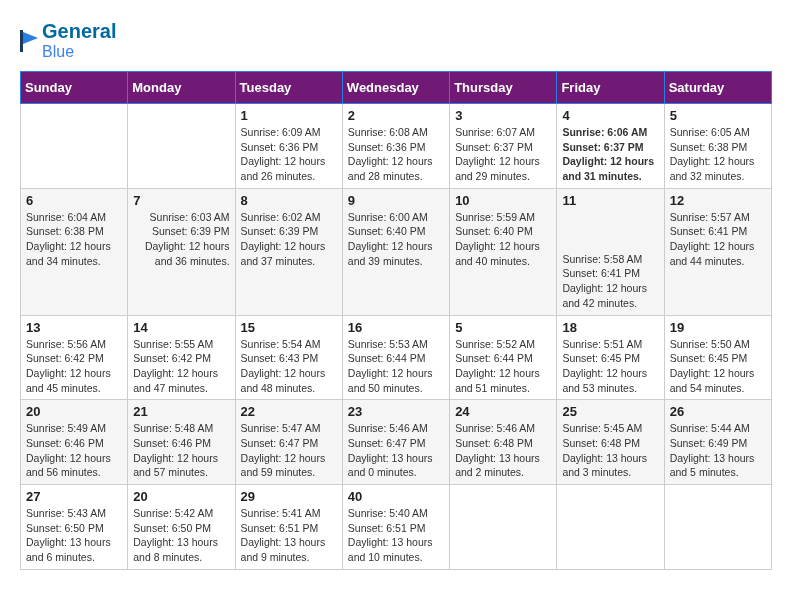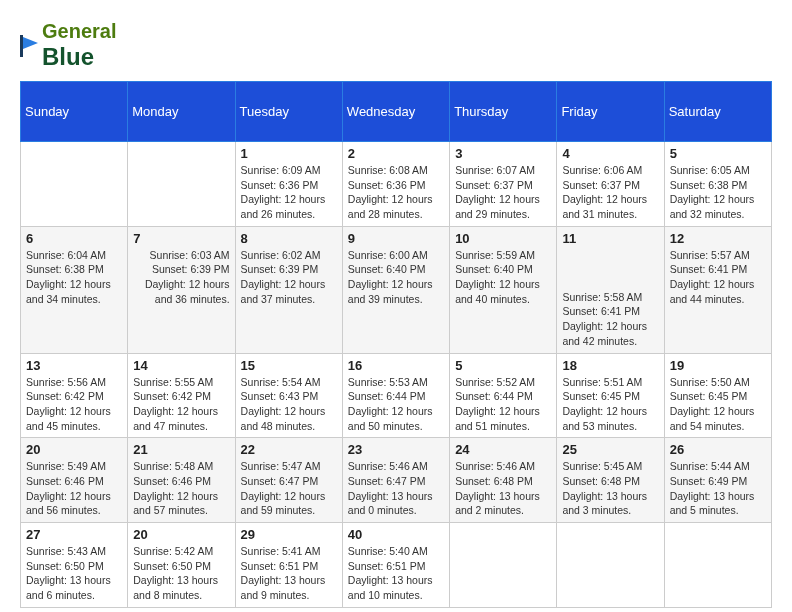--- a/index.html
+++ b/index.html
@@ -32,25 +32,25 @@
     .location {
       font-size: 16px;
       color: #333;
     }
     .calendar {
       width: 100%;
       border-collapse: collapse;
       border: 1px solid #ccc;
     }
     .calendar th {
-      background: #1d4ed8;
+      background: #701a75;
       color: #fff;
       font-size: 13px;
-      font-weight: normal;
-      padding: 22px 4px;
+      font-weight: bold;
+      padding: 8px 4px;
       text-align: left;
       border: 1px solid #2a7de1;
     }
     .calendar td {
       vertical-align: top;
       border: 1px solid #ccc;
       padding: 4px 5px;
       width: calc(100% / 7);
       min-height: 80px;
       font-size: 11px;
@@ -81,24 +81,24 @@
 
 <div class="header">
   <div class="logo">
   <div style="display:flex; align-items:center;">
     <svg width="18" height="22" viewBox="0 0 18 22">
       <rect x="0" y="0" width="3" height="22" fill="#1a3a5c"></rect>
       <polygon points="3,2 18,8 3,14" fill="#2a7de1"></polygon>
     </svg>
     <div style="margin-left:4px;">
       <div style="display:flex; align-items:center;">
-        <span style="font-size:20px; font-weight:bold; color:#4d7c0f;">General</span>
+        <span style="font-size:20px; font-weight:bold; color:#0369a1;">General</span>
       </div>
       <div>
-        <span style="font-size:24px; font-weight:bold; color:#14532d;">Blue</span>
+        <span style="font-size:16px; font-weight:normal; color:#3b82f6;">Blue</span>
       </div>
     </div>
   </div>
 </div>
   <div class="title-area">
     <div class="month-year"></div>
     <div class="location"></div>
   </div>
 </div>
 
@@ -134,21 +134,21 @@
         </td>
         <td>
           <span class="day-number">3</span>
           <div class="day-info" style="white-space: pre-line;">Sunrise: 6:07 AM
 Sunset: 6:37 PM
 Daylight: 12 hours
 and 29 minutes.</div>
         </td>
         <td>
           <span class="day-number">4</span>
-          <div class="day-info" style="white-space: pre-line;">Sunrise: 6:06 AM
+          <div class="day-info" style="white-space: pre-line; font-weight: bold;">Sunrise: 6:06 AM
 Sunset: 6:37 PM
 Daylight: 12 hours
 and 31 minutes.</div>
         </td>
         <td>
           <span class="day-number">5</span>
           <div class="day-info" style="white-space: pre-line;">Sunrise: 6:05 AM
 Sunset: 6:38 PM
 Daylight: 12 hours
 and 32 minutes.</div>

